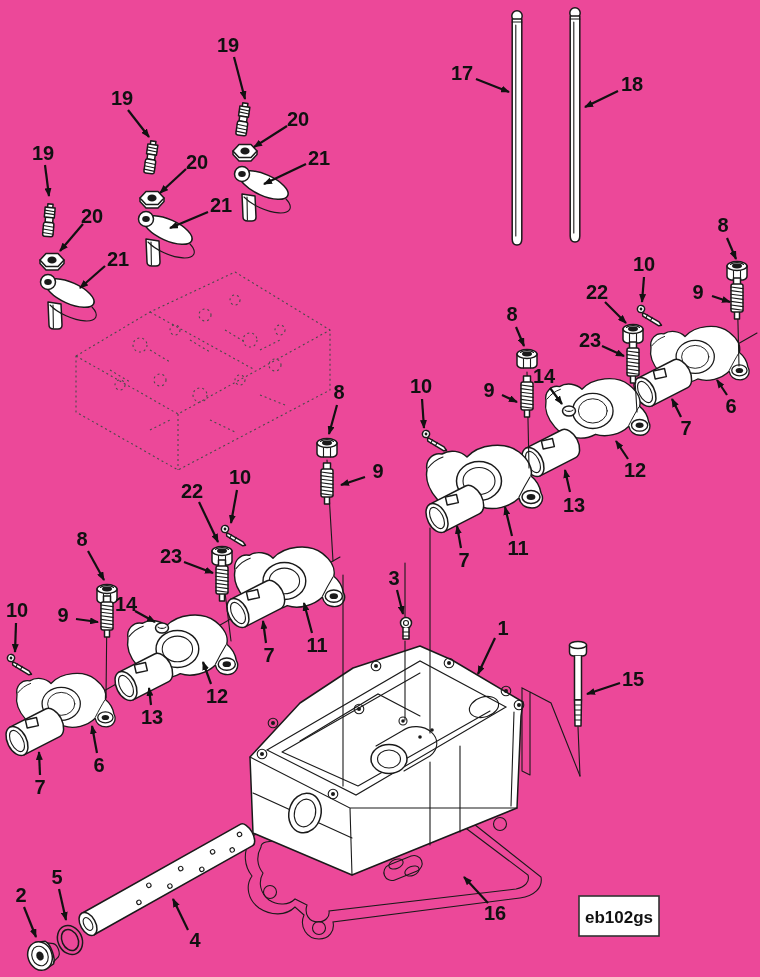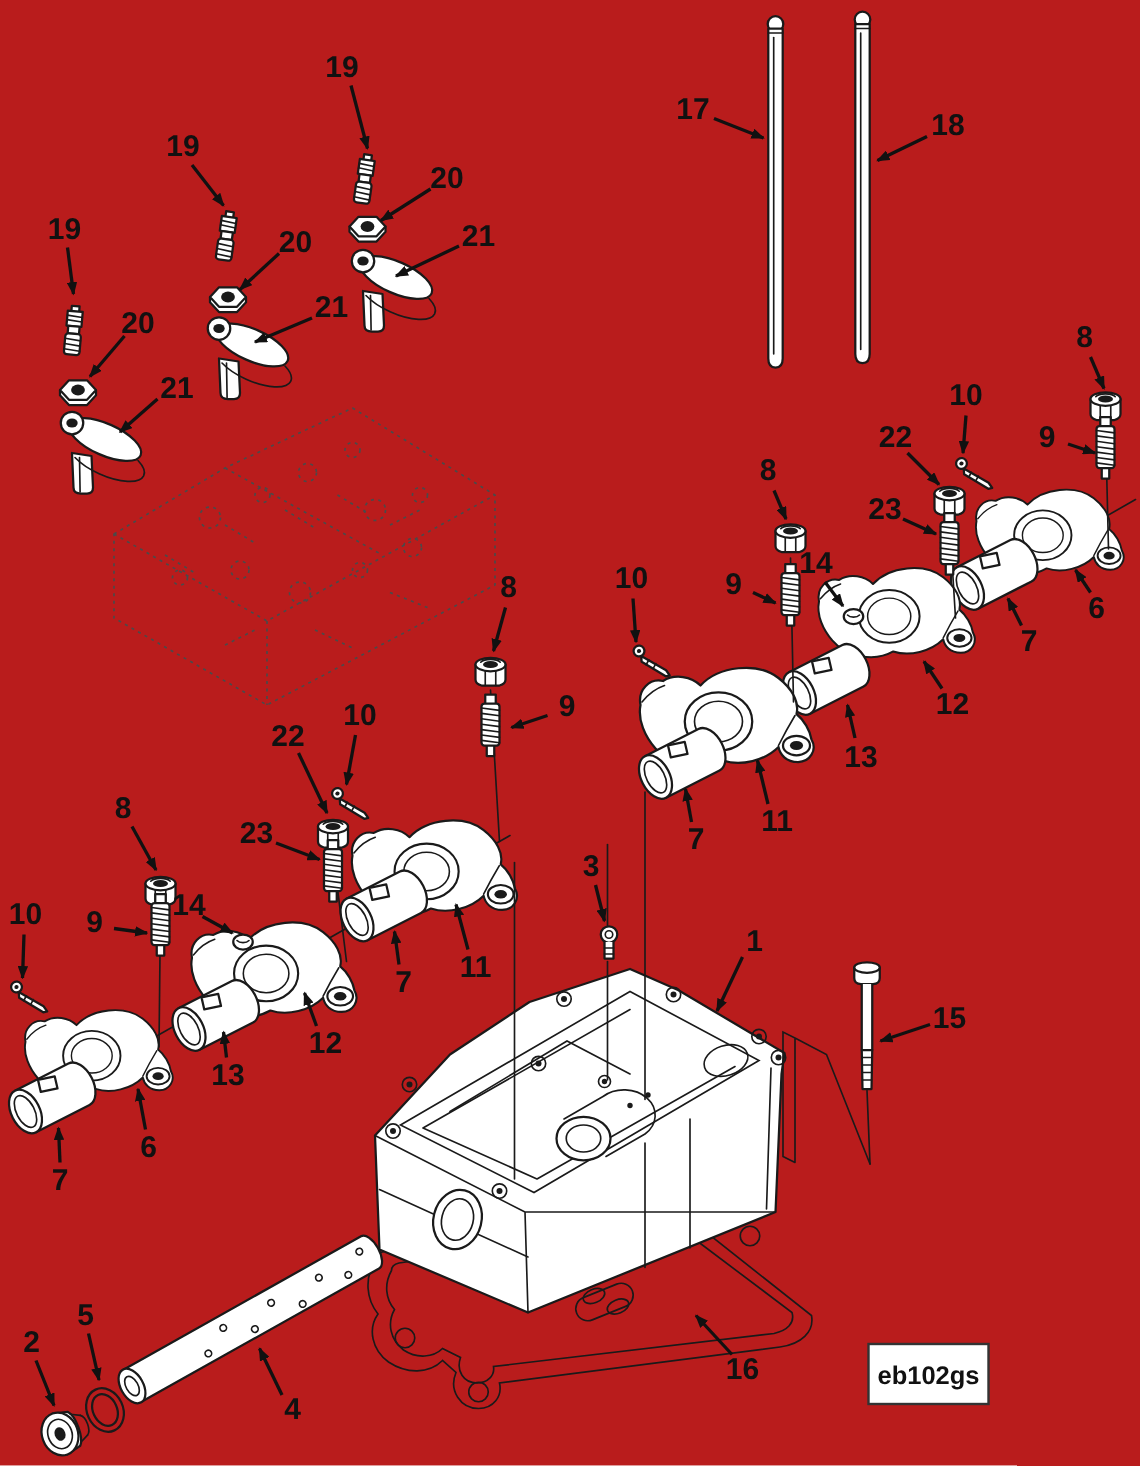--- a/index.html
+++ b/index.html
@@ -1,16 +1,16 @@
 <!DOCTYPE html>
 <html><head>
 <meta charset="utf-8">
 <style>
   html,body{margin:0;padding:0;background:#ffffff;}
-  .stage{position:relative;width:760px;height:977px;background:#b91c1c;overflow:hidden;}
+  .stage{position:relative;width:760px;height:977px;background:#ec4899;overflow:hidden;}
   svg text{font-family:"Liberation Sans","DejaVu Sans",sans-serif;font-weight:700;font-size:20px;fill:#111;}
   .callout-label{text-anchor:middle;dominant-baseline:central;}
   .callout-arrow{stroke:#111;stroke-width:2.2;fill:none;}
   .pl{stroke:#1a1a1a;stroke-width:1.5;fill:none;stroke-linejoin:round;stroke-linecap:round;}
   .pf{stroke:#1a1a1a;stroke-width:1.5;fill:#ffffff;stroke-linejoin:round;stroke-linecap:round;}
   .pd{fill:#1a1a1a;stroke:none;}
   .thin{stroke:#1a1a1a;stroke-width:1.1;fill:none;stroke-linecap:round;}
   .dot{stroke:#4a4a4a;stroke-width:1.1;fill:none;stroke-dasharray:2 3;stroke-linejoin:round;}
   .fig-code{font-size:17px;text-anchor:middle;dominant-baseline:central;}
 </style>

